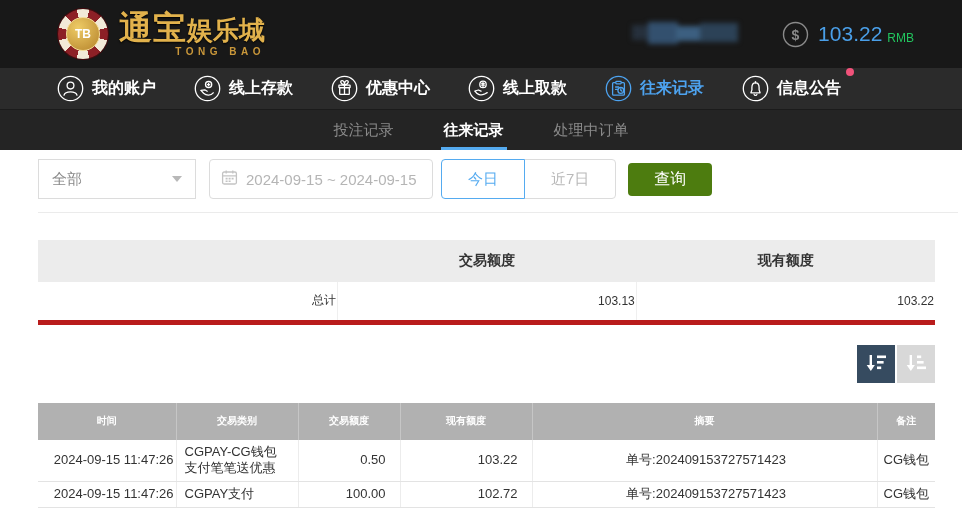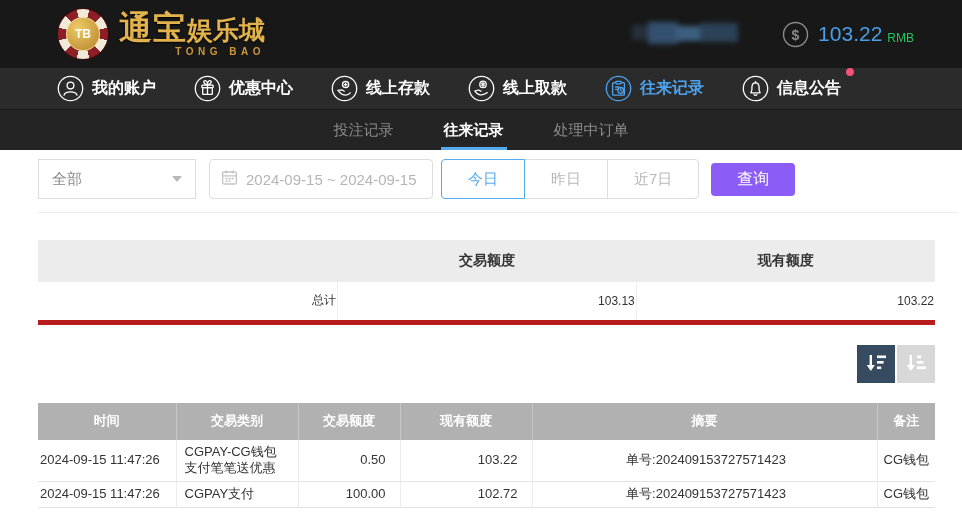--- a/index.html
+++ b/index.html
@@ -52,40 +52,40 @@
   .filter-row { display:flex; align-items:center; margin:9px 4px 0 38px; padding-bottom:13px; border-bottom:1px solid #ebebeb; }
   .select-box { width:158px; height:40px; border:1px solid #dcdcdc; border-radius:0; display:flex; align-items:center; justify-content:space-between; padding:0 13px; color:#8a8a8a; font-size:15px; cursor:pointer; background:#fff; }
   .caret { width:0; height:0; border-left:5px solid transparent; border-right:5px solid transparent; border-top:6px solid #b8b8b8; }
   .date-box { width:224px; height:40px; border:1px solid #dcdcdc; border-radius:4px; display:flex; align-items:center; gap:8px; padding:0 11px; color:#b5b5b5; font-size:15px; margin-left:13px; cursor:pointer; background:#fff; white-space:nowrap; }
   .quick-group { display:flex; margin-left:8px; }
   .quick-btn { height:40px; border:1px solid #dcdcdc; background:#fff; color:#b9b9b9; font-size:15px; padding:0 26px; margin-left:-1px; cursor:pointer; font-family:inherit; }
   .quick-btn:first-child { margin-left:0; }
   .quick-btn.active { color:#55abf0; border-color:#55abf0; border-radius:4px; position:relative; z-index:1; }
   .quick-btn.rl { border-radius:4px 0 0 4px; }
   .quick-btn.rr { border-radius:0 4px 4px 0; }
-  .search-btn { margin-left:12px; width:84px; height:33px; background:#8b5cf6; border:none; border-radius:4px; color:#fff; font-size:16px; cursor:pointer; font-family:Liberation Serif, serif; }
+  .search-btn { margin-left:12px; width:84px; height:33px; background:#4d7c0f; border:none; border-radius:4px; color:#fff; font-size:16px; cursor:pointer; font-family:Liberation Serif, serif; }
   
   .summary-wrap { margin:27px 27px 0 38px; }
   table { border-collapse:collapse; width:100%; }
   .summary th { background:#ececec; height:42px; font-size:14px; color:#333; font-weight:bold; text-align:center; }
   .summary td { height:40px; font-size:12px; color:#333; text-align:right; border-bottom:5px solid #b91c1c; }
   .summary td + td { border-left:1px solid #efefef; }
   
   .sort-row { display:flex; justify-content:flex-end; margin:20px 27px 0 0; gap:2px; }
   .sort-btn { width:38px; height:38px; border:none; display:flex; align-items:center; justify-content:center; cursor:pointer; padding:0; }
   .sort-desc { background:#364b60; }
   .sort-asc  { background:#d8d8d8; }
   
   .records-wrap { margin:20px 27px 0 38px; }
   .records { table-layout:fixed; }
-  .records th { background:#b1b1b1; color:#fff; font-size:13px; font-weight:bold; height:37px; text-align:center; }
+  .records th { background:#b1b1b1; color:#fff; font-size:10px; font-weight:bold; height:37px; text-align:center; }
   .records th:not(:last-child) { border-right:1px solid #c6c6c6; }
   .records td { font-size:13px; color:#333; border-bottom:1px solid #e3e3e3; padding:4px 8px; line-height:1.3; }
   .records td:not(:last-child) { border-right:1px solid #ececec; }
-  .c-time { text-align:left; white-space:nowrap; font-size:12.5px; padding:4px 2px !important;margin-top:48px; }
+  .c-time { text-align:right; white-space:nowrap; font-size:12.5px; padding:4px 2px !important;margin-top:48px; }
   .c-cat  { text-align:left; }
   .c-amt, .c-bal { text-align:right; padding-right:14px !important; }
   .c-sum  { text-align:center; padding-left:11px !important; }
   .c-note { text-align:left; font-size:12.5px; line-height:1.15 !important; padding:4px 6px !important; }
 </style>
 </head>
 <body>
 
 <div class="header">
   <div class="logo">
@@ -123,39 +123,39 @@
           <circle cx="13.5" cy="10.6" r="3.4"></circle>
           <path d="M7 20.2c1.3-4.4 11.7-4.4 13 0"></path>
       </svg>
     </span>
     <span>我的账户</span>
   </div>
   <div class="nav-item">
     <span>
       <svg width="27" height="27" viewBox="0 0 27 27" fill="none" stroke="currentColor" stroke-width="1.3" stroke-linecap="round" stroke-linejoin="round">
         <circle cx="13.5" cy="13.5" r="12.2"></circle>
+          <circle cx="14.6" cy="9.6" r="3.1"></circle>
+          <path d="M13.4 9.6h2.4M14.6 8.4v2.4"></path>
+          <path d="M7.2 15.6l2.4 2.6c2.8 2.6 7.4 2.4 9.6-.4"></path>
+          <path d="M7 15.4l3.8-.6 2.4 1.4"></path>
+      </svg>
+    </span>
+    <span>线上存款</span>
+  </div>
+  <div class="nav-item">
+    <span>
+      <svg width="27" height="27" viewBox="0 0 27 27" fill="none" stroke="currentColor" stroke-width="1.3" stroke-linecap="round" stroke-linejoin="round">
+        <circle cx="13.5" cy="13.5" r="12.2"></circle>
           <rect x="8.7" y="12.6" width="9.6" height="6.8" rx="0.5"></rect>
           <rect x="7.9" y="10.2" width="11.2" height="2.4" rx="0.4"></rect>
           <path d="M13.5 10.2v9.2"></path>
           <path d="M13.5 10c-4.2-.6-4.8-4.6-2.2-4.4 1.8.2 2.2 2.8 2.2 4.4zm0 0c4.2-.6 4.8-4.6 2.2-4.4-1.8.2-2.2 2.8-2.2 4.4z"></path>
       </svg>
     </span>
     <span>优惠中心</span>
-  </div>
-  <div class="nav-item">
-    <span>
-      <svg width="27" height="27" viewBox="0 0 27 27" fill="none" stroke="currentColor" stroke-width="1.3" stroke-linecap="round" stroke-linejoin="round">
-        <circle cx="13.5" cy="13.5" r="12.2"></circle>
-          <circle cx="14.6" cy="9.6" r="3.1"></circle>
-          <path d="M13.4 9.6h2.4M14.6 8.4v2.4"></path>
-          <path d="M7.2 15.6l2.4 2.6c2.8 2.6 7.4 2.4 9.6-.4"></path>
-          <path d="M7 15.4l3.8-.6 2.4 1.4"></path>
-      </svg>
-    </span>
-    <span>线上存款</span>
   </div>
   <div class="nav-item">
     <span>
       <svg width="27" height="27" viewBox="0 0 27 27" fill="none" stroke="currentColor" stroke-width="1.3" stroke-linecap="round" stroke-linejoin="round">
         <circle cx="13.5" cy="13.5" r="12.2"></circle>
           <circle cx="15" cy="9.4" r="3.2"></circle>
           <path d="M13.7 8.6h2.6M13.7 10.2h2.6M15 7.4v4"></path>
           <path d="M7 16.2c2 3.4 6 4.6 9.2 3l3-1.6"></path>
           <path d="M7 16l3.4-1 2.6 1.2"></path>
       </svg>
@@ -205,21 +205,20 @@
       <svg width="17" height="17" viewBox="0 0 17 17" fill="none" stroke="#c3c3c3" stroke-width="1.3">
         <rect x="1.6" y="3" width="13.8" height="12" rx="1.5"></rect>
           <path d="M1.6 6.8h13.8M5.2 1.4v3M11.8 1.4v3"></path>
           <path d="M4.6 9.6h2M7.6 9.6h2M10.6 9.6h2M4.6 12.2h2M7.6 12.2h2" stroke-width="1.6"></path>
       </svg>
     </span>
     <span>2024-09-15 ~ 2024-09-15</span>
   </div>
   <div class="quick-group">
     <button class="quick-btn rl active">今日</button>
-    <button class="quick-btn">昨日</button>
     <button class="quick-btn rr">近7日</button>
   </div>
   <button class="search-btn">查询</button>
 </div>
 
 <div class="summary-wrap">
   <table class="summary">
     <colgroup>
         <col style="width:33.4%">
         <col style="width:33.3%">

